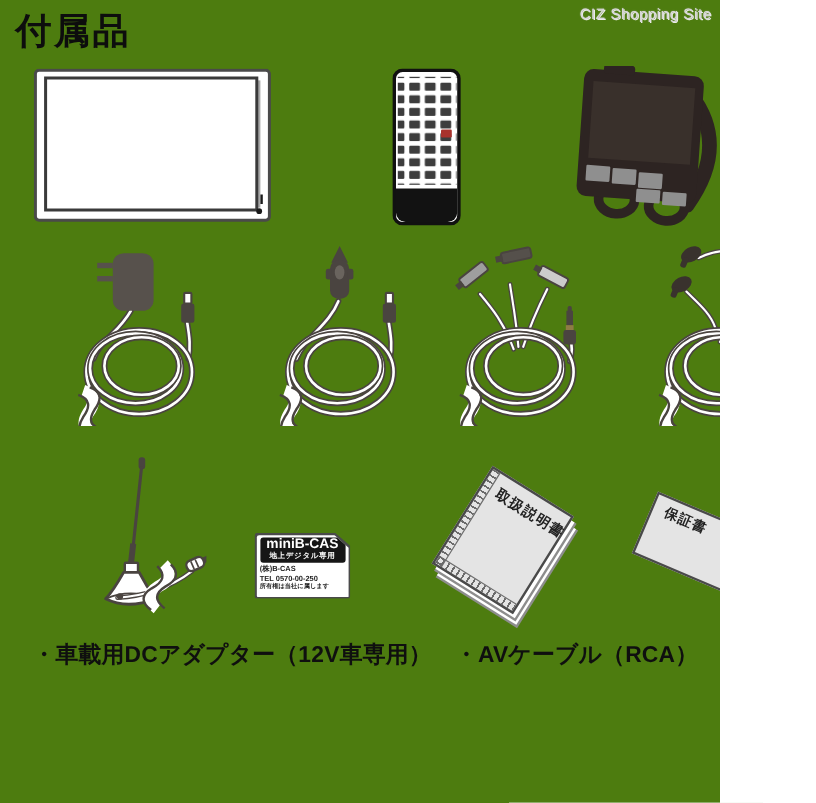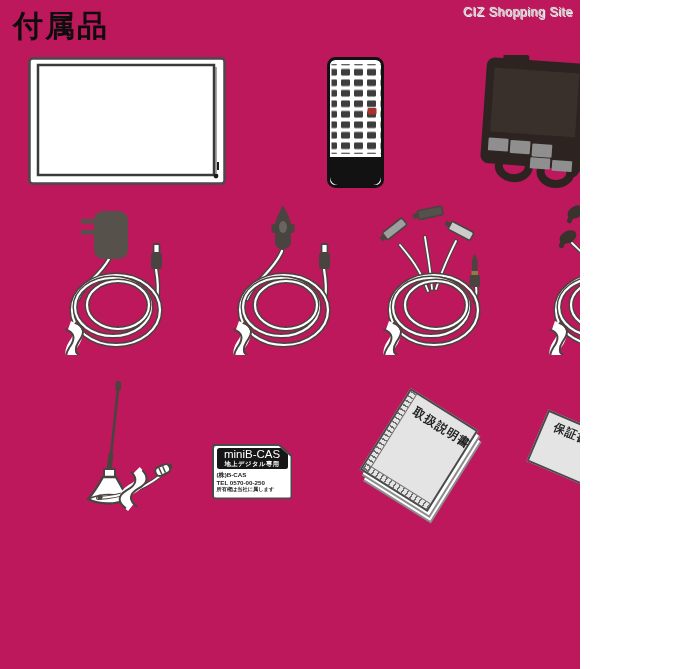--- a/index.html
+++ b/index.html
@@ -1,18 +1,18 @@
 <!DOCTYPE html>
 <html><head>
 <meta charset="utf-8">
 <style>
   html,body{margin:0;padding:0;background:#ffffff;}
   .stage{
-    position:relative;width:580px;height:669px;background:#be185d;overflow:hidden;
-    font-family:"Liberation Sans","DejaVu Sans",sans-serif;color:#111;
+    position:relative;width:580px;height:669px;background:#4d7c0f;overflow:hidden;
+    font-family:"Liberation Sans","DejaVu Sans",sans-serif;color:#111;padding-left:20px;
   }
   .page-title{
     position:absolute;left:13px;top:6px;font-size:30px;font-weight:900;
     letter-spacing:2px;color:#0d0d0d;margin:0;
   }
   .watermark{
     position:absolute;right:7px;top:5px;font-size:12.5px;font-weight:400;
     color:#d9d9d9;text-shadow:0 0 1px #c4c4c4,1px 1px 0 #efefef;letter-spacing:.5px;
   }
   .item{position:absolute;}
@@ -37,21 +37,21 @@
   .antenna{left:24px;top:377px;width:148px;height:142px;}
 
   
   .bcas{left:212px;top:444px;width:80px;height:55px;background:#4a4a4a;
     clip-path:polygon(0 0,84% 0,100% 20%,100% 100%,0 100%);border-radius:3px;}
   .bcas-inner{position:absolute;left:1.5px;top:1.5px;right:1.5px;bottom:1.5px;background:#fff;
     clip-path:polygon(0 0,84% 0,100% 21%,100% 100%,0 100%);border-radius:2px;
     box-sizing:border-box;padding:2px 3px 0 3px;}
   .bcas-band{background:#161616;border-radius:2.5px;color:#fff;text-align:center;
     padding:1px 0 2px;margin:0 0 2px 0;line-height:1;}
-  .bcas-l1{font-size:11.5px;font-weight:400;}
+  .bcas-l1{font-size:11.5px;font-weight:700;}
   .bcas-l2{font-size:6.3px;font-weight:700;margin-top:1px;letter-spacing:.5px;}
   .bcas-l3,.bcas-l4{font-size:6.2px;font-weight:700;color:#222;line-height:7.5px;white-space:nowrap;}
   .bcas-l5{font-size:5.2px;font-weight:700;color:#222;line-height:6.5px;white-space:nowrap;}
 
   
   .manual{left:379px;top:402px;width:76px;height:92px;transform:rotate(32deg);
     background:#e4e4e4;border:2px solid #4a4a4a;
     box-shadow:4px 3px 0 -1px #ffffff,5px 4px 0 0 #8d8d8d,8px 7px 0 -1px #ffffff,9px 8px 0 0 #8d8d8d;}
   .hatch-left{position:absolute;left:0;top:0;bottom:0;width:6px;
     background:repeating-linear-gradient(to bottom,#6b6b6b 0 1.5px,rgba(0,0,0,0) 1.5px 5px);
@@ -292,15 +292,16 @@
     <div class="hatch-left"></div>
     <div class="hatch-bottom"></div>
     <div class="manual-title">取扱説明書</div>
   </div>
 
   <div class="item warranty">
     <div class="warranty-title">保証書</div>
   </div>
 
   <div class="list">
+    <p>・車載用DCアダプター（12V車専用）　・AVケーブル（RCA）</p>
   </div>
 
 </div>
 
 </body></html>

